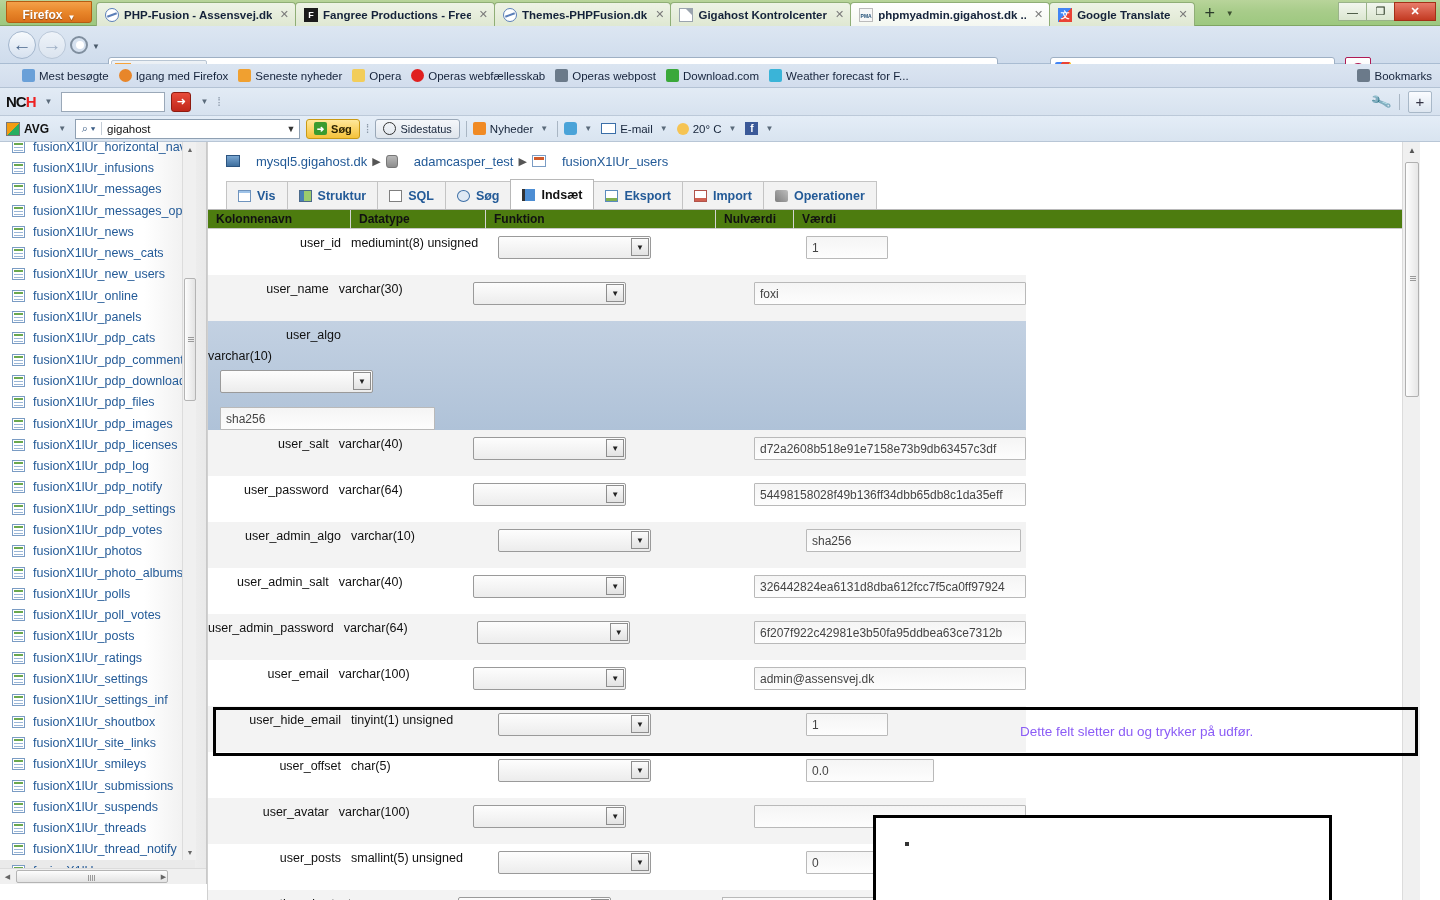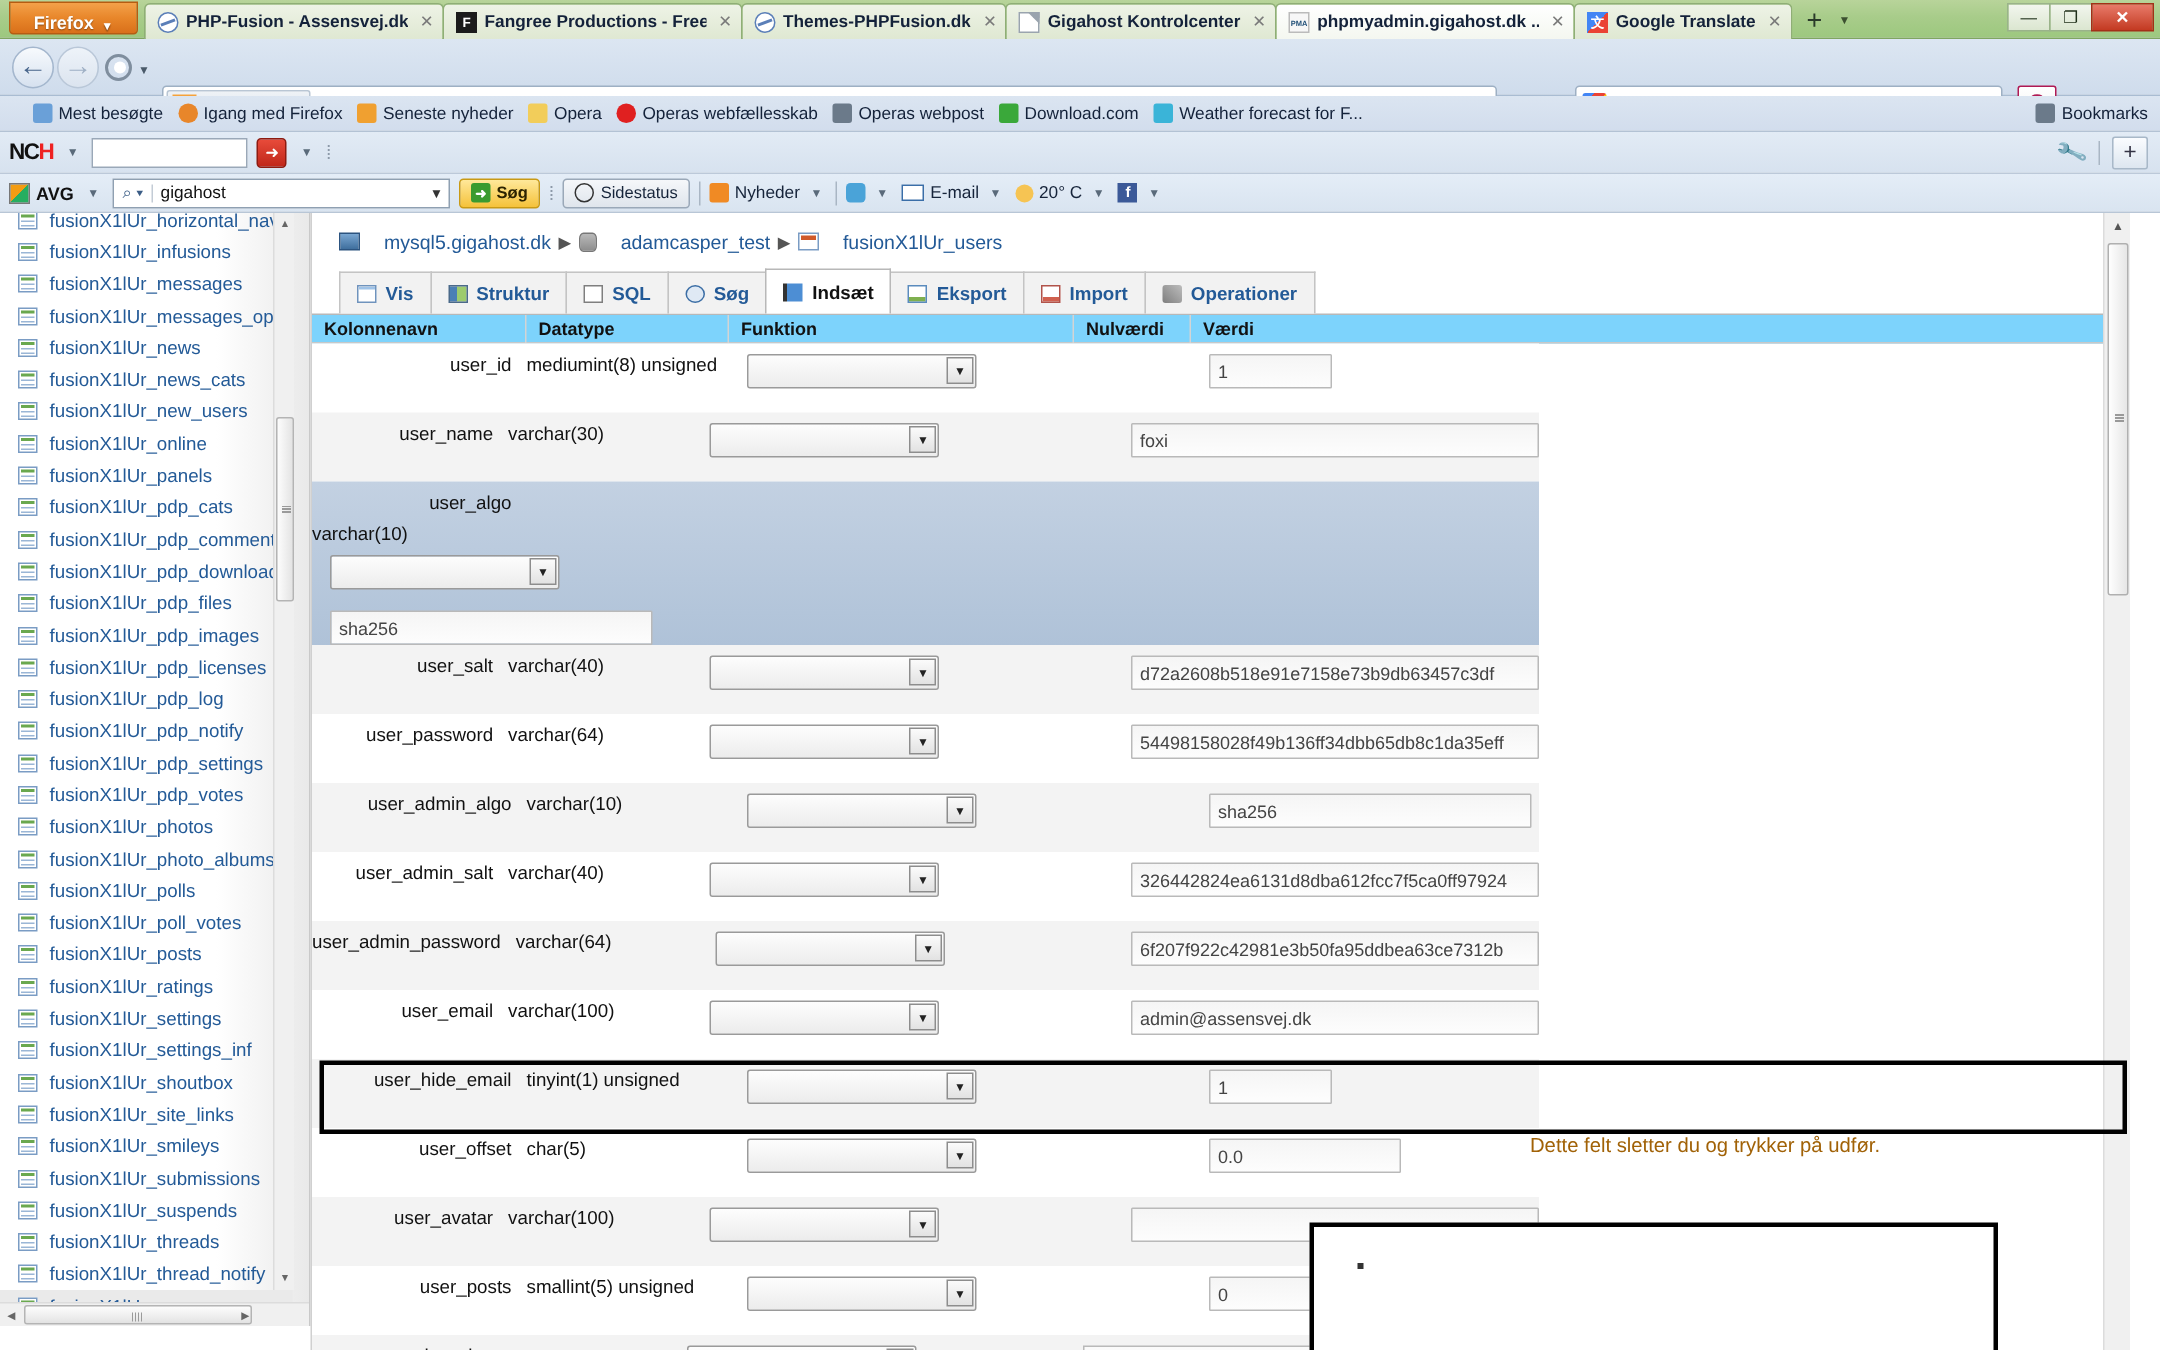--- a/index.html
+++ b/index.html
@@ -206,21 +206,21 @@
   .mt-ico{width:13px;height:12px;display:inline-block;}
   .ico-vis{background:#fff;border:1px solid #6f93bd;box-shadow:inset 0 2px 0 #9fc3e8;}
   .ico-struct{background:linear-gradient(to right,#4a7fb5 40%,#9dcb6d 40%);border:1px solid #4b6a8a;}
   .ico-sql{background:#fff;border:1px solid #7f7f7f;}
   .ico-sog{background:#dfe9f4;border:1.5px solid #3c6ea5;border-radius:50%;}
   .ico-ind{background:linear-gradient(to right,#333 0 3px,#4d8ed4 3px);}
   .ico-eks{background:#fff;border:1px solid #5b8bbd;box-shadow:inset 0 -3px 0 #7fb04f;}
   .ico-imp{background:#fff;border:1px solid #b1534a;box-shadow:inset 0 -3px 0 #d0604f;}
   .ico-ope{background:linear-gradient(45deg,#7e7e7e,#bdbdbd);border-radius:2px;}
 
-  .colhdr{display:flex;height:19px;background:#7dd3fc;border-bottom:1px solid #c8c8c8;
+  .colhdr{display:flex;height:19px;background:#4d7c0f;border-bottom:1px solid #c8c8c8;
      font-size:12px;color:#111;font-weight:bold;align-items:center;}
   .colhdr div{padding-left:8px;border-right:1px solid #d4d4d4;height:19px;display:flex;align-items:center;}
   .c-name{width:143px;justify-content:flex-start;}
   .c-type{width:135px;}
   .c-func{width:230px;}
   .c-null{width:78px;}
   .c-val{width:240px;border-right:none !important;}
 
   .grid{position:relative;width:818px;}
   .row{display:flex;align-items:flex-start;min-height:46px;background:#fff;position:relative;}
@@ -250,21 +250,21 @@
   }
   input.w-sm{width:82px;}
   input.w-md{width:128px;}
   input.w-lg{width:272px;}
   input.w-xl{width:215px;}
   textarea.val{width:304px;height:56px;border:1px solid #b9b9b9;background:linear-gradient(to bottom,#fafafa,#fff);}
 
   
   .anno1{position:absolute;left:213px;top:565px;width:1205px;height:49px;
     border:3px solid #000;background:transparent;pointer-events:none;}
-  .anno1-txt{position:absolute;left:1020px;top:614px;font-size:13.5px;color:#a16207;}
+  .anno1-txt{position:absolute;left:1020px;top:582px;font-size:13.5px;color:#8b5cf6;}
   .anno2{position:absolute;left:873px;top:673px;width:459px;height:142px;
     border:3px solid #000;background:#fff;}
   .anno2 .bullet{position:absolute;left:29px;top:24px;width:4px;height:4px;background:#333;}
   .anno2 .txt{position:absolute;left:60px;top:17px;width:370px;font-size:13.5px;color:#111;line-height:1.5;}
 
   
   .main-scroll{position:absolute;right:0;top:0;width:18px;height:758px;background:#f0f0f0;border-left:1px solid #dcdcdc;}
   .main-scroll .arrU{position:absolute;top:0;left:0;width:18px;height:16px;display:flex;align-items:center;justify-content:center;font-size:8px;color:#555;}
   .main-scroll .thumb{position:absolute;left:2px;top:20px;width:14px;height:235px;
      background:linear-gradient(to right,#fefefe,#e6e6e6);border:1px solid #b0b0b0;border-radius:2px;}

